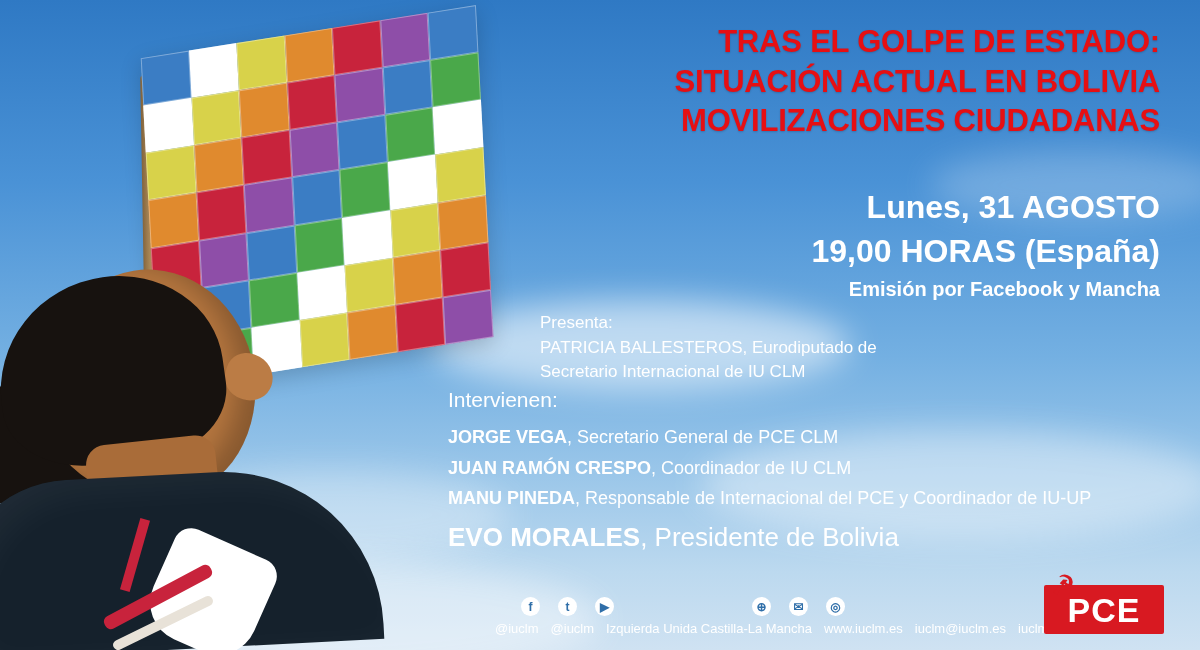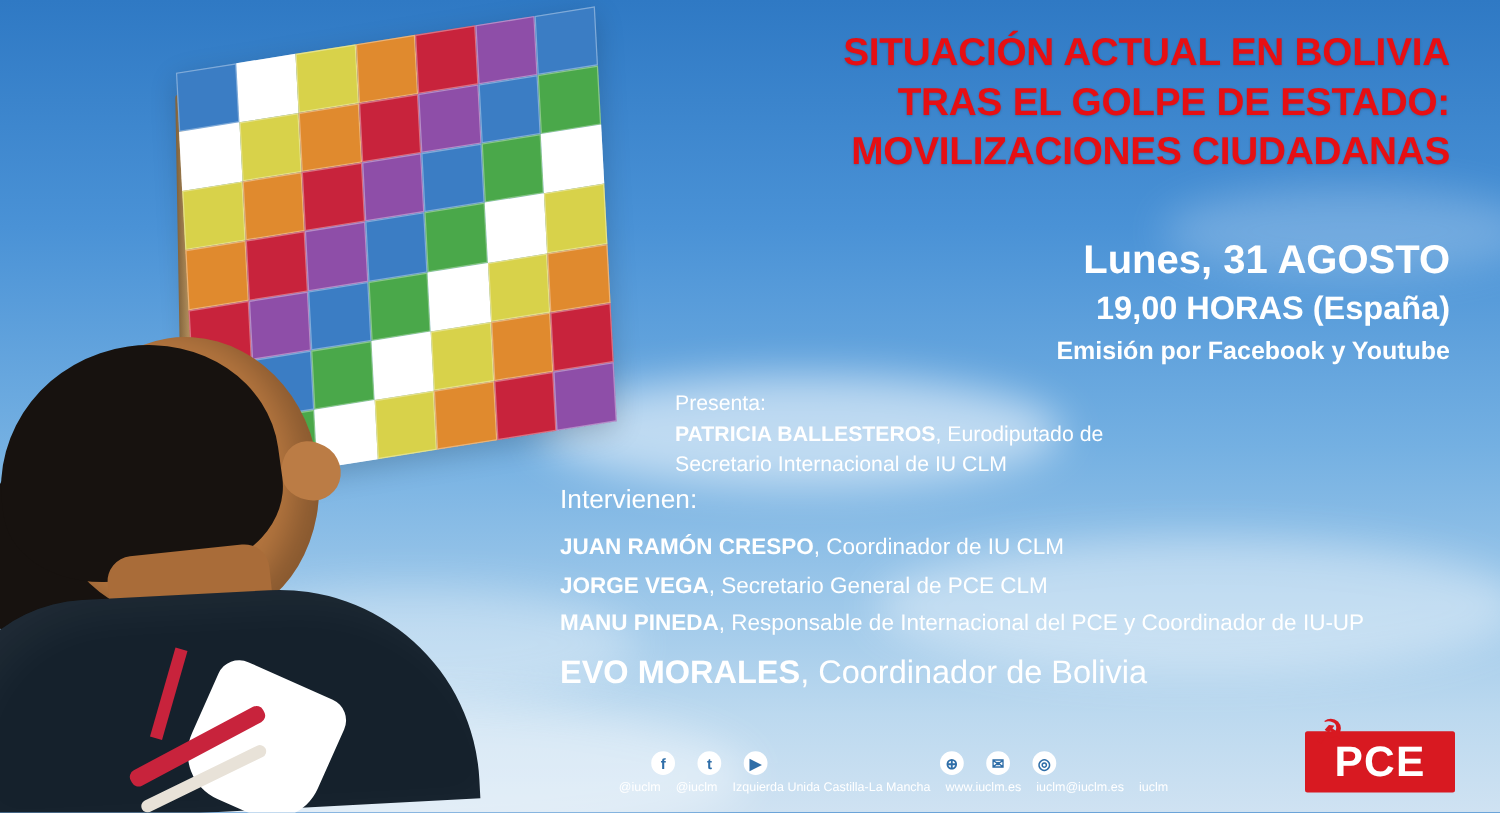--- a/index.html
+++ b/index.html
@@ -128,29 +128,29 @@
     line-height:1.28;
     letter-spacing:-0.2px;
     text-shadow:0 1px 2px rgba(0,0,0,.18);
   }
   .headline div{white-space:nowrap;}
   .when{
     position:absolute;right:40px;top:186px;width:620px;
     text-align:right;color:#ffffff;font-weight:bold;
   }
   .when .l1{font-size:32px;line-height:1.34;}
-  .when .l2{font-size:26px;line-height:1.38;}
+  .when .l2{font-size:32px;line-height:1.38;}
   .when .l3{font-size:20px;line-height:1.6;}
   .presenta{
     position:absolute;right:40px;top:310px;width:620px;
     color:#ffffff;
   }
   .presenta .lbl{font-size:17px;line-height:1.5;}
   .presenta .nm{font-size:17px;line-height:1.45;}
-  .presenta .nm b{font-weight:bold;}
+  .presenta .nm b{font-weight:normal;}
   .intervienen{
     position:absolute;left:448px;top:388px;
     color:#ffffff;font-size:21px;
   }
   .speakers{
     position:absolute;left:448px;top:424px;width:712px;color:#ffffff;
   }
   .spk{line-height:1.48;margin-bottom:4px;font-size:18px;}
   .spk b{font-weight:bold;}
   .spk.evo{font-size:26px;margin-top:6px;}
@@ -166,21 +166,21 @@
     margin-left:26px;
   }
   .sicon{
     width:19px;height:19px;border-radius:50%;
     background:#ffffff;color:#2f6ea8;
     display:flex;align-items:center;justify-content:center;
     font-size:12px;font-weight:bold;line-height:1;
   }
   .handles{
     display:flex;align-items:flex-end;gap:12px;
-    font-size:10px;margin-top:5px;
+    font-size:13px;margin-top:5px;
   }
   .handles span{white-space:nowrap;}
 
   
   .logo-iu{
     position:absolute;right:176px;bottom:16px;width:108px;text-align:center;
   }
   .iu-mark{
     font-family:"Liberation Serif", serif;
     color:#e2007a;font-weight:bold;font-size:40px;line-height:0.92;
@@ -283,44 +283,44 @@
     <div class="torso"></div>
     <div class="collar"></div>
     <div class="lanyard"></div>
     <div class="stripe"></div>
     <div class="stripe2"></div>
   </div>
 
   <div class="content">
 
     <div class="headline">
+      <div>TRAS EL GOLPE DE ESTADO:</div>
       <div>SITUACIÓN ACTUAL EN BOLIVIA</div>
-      <div>TRAS EL GOLPE DE ESTADO:</div>
       <div>MOVILIZACIONES CIUDADANAS</div>
     </div>
 
     <div class="when">
       <div class="l1">Lunes, 31 AGOSTO</div>
       <div class="l2">19,00 HORAS (España)</div>
-      <div class="l3">Emisión por Facebook y Youtube</div>
+      <div class="l3">Emisión por Facebook y Mancha</div>
     </div>
 
     <div class="presenta">
       <div class="lbl">Presenta:</div>
       <div class="nm"><b>PATRICIA BALLESTEROS</b><span>, Eurodiputado de</span></div>
       <div class="nm">Secretario Internacional de IU CLM</div>
     </div>
 
     <div class="intervienen">Intervienen:</div>
 
     <div class="speakers">
+      <div class="spk"><b>JORGE VEGA</b><span>, Secretario General de PCE CLM</span></div>
       <div class="spk"><b>JUAN RAMÓN CRESPO</b><span>, Coordinador de IU CLM</span></div>
-      <div class="spk"><b>JORGE VEGA</b><span>, Secretario General de PCE CLM</span></div>
       <div class="spk"><b>MANU PINEDA</b><span>, Responsable de Internacional del PCE y Coordinador de IU-UP</span></div>
-      <div class="spk evo"><b>EVO MORALES</b><span>, Coordinador de Bolivia</span></div>
+      <div class="spk evo"><b>EVO MORALES</b><span>, Presidente de Bolivia</span></div>
     </div>
 
     <div class="footer">
       <div class="social-row">
         <span class="sicon">f</span>
         <span class="sicon">t</span>
         <span class="sicon">▶</span>
         <span class="sicon" style="margin-left:120px">⊕</span>
         <span class="sicon">✉</span>
         <span class="sicon">◎</span>

